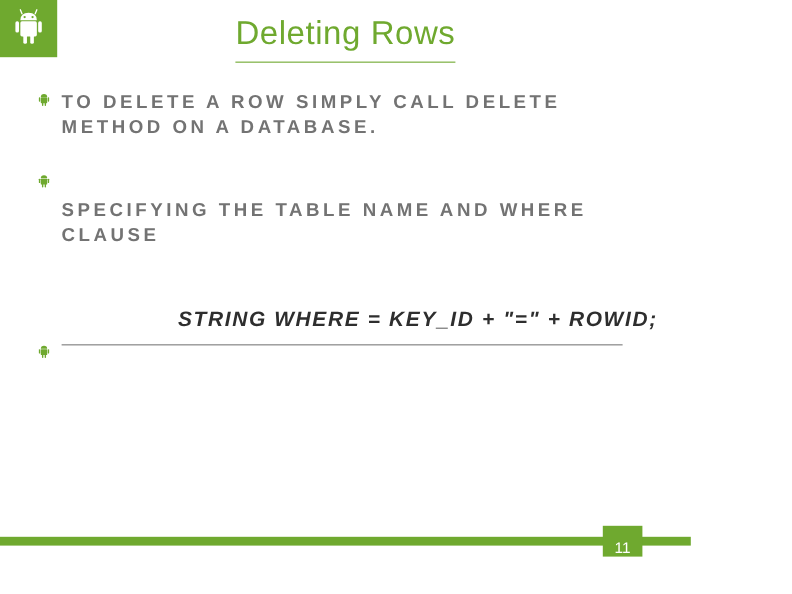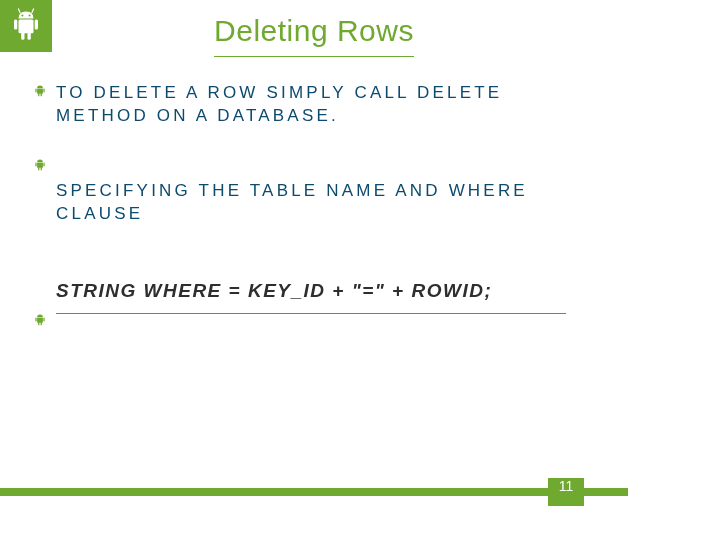--- a/index.html
+++ b/index.html
@@ -72,25 +72,26 @@
     display: flex;
     align-items: center;
     justify-content: center;
   }
   .bullet-android {
     width: 12px;
     height: 14px;
   }
   .text-block {
     padding-left: 22px;
-    color: #0c4a6e;
+    color: #737373;
     font-size: 17px;
     letter-spacing: 3.2px;
     line-height: 1.35;
     text-transform: uppercase;
+    font-weight: bold;
   }
   .code-block {
     padding-left: 22px;
     color: #2e2e2e;
     font-size: 19px;
     font-style: italic;
     font-weight: 600;
     letter-spacing: 1.5px;
     line-height: 1.35;
   }
@@ -110,21 +111,21 @@
     background: #6fa92f;
   }
   .page-num-box {
     position: absolute;
     right: 44px;
     bottom: 34px;
     width: 36px;
     height: 28px;
     background: #6fa92f;
     display: flex;
-    align-items: flex-start;
+    align-items: flex-end;
     justify-content: center;
   }
   .page-num {
     color: #ffffff;
     font-size: 14px;
   }
   .bullet-placeholder {
     height: 14px;
   }
 </style>
@@ -183,21 +184,21 @@
             </g>
           </svg>
       </span>
       <div class="bullet-placeholder"></div>
     </div>
 
     <div class="item" style="margin-bottom:52px;">
       <div class="text-block">SPECIFYING THE TABLE NAME AND WHERE CLAUSE</div>
     </div>
 
-    <div class="item" style="margin-bottom:34px;">
+    <div class="item" style="margin-bottom:34px;text-align:right;">
       <div class="code-block">STRING WHERE = KEY_ID + "=" + ROWID;</div>
       <span class="bullet" style="top:36px;">
         <svg class="bullet-android" viewBox="0 0 100 120">
             <g fill="#6fa92f">
               <path d="M25 35 Q25 12 50 12 Q75 12 75 35 Z"></path>
               <rect x="25" y="38" width="50" height="46" rx="5"></rect>
               <rect x="10" y="38" width="11" height="34" rx="5"></rect>
               <rect x="79" y="38" width="11" height="34" rx="5"></rect>
               <rect x="34" y="78" width="11" height="28" rx="5"></rect>
               <rect x="55" y="78" width="11" height="28" rx="5"></rect>

